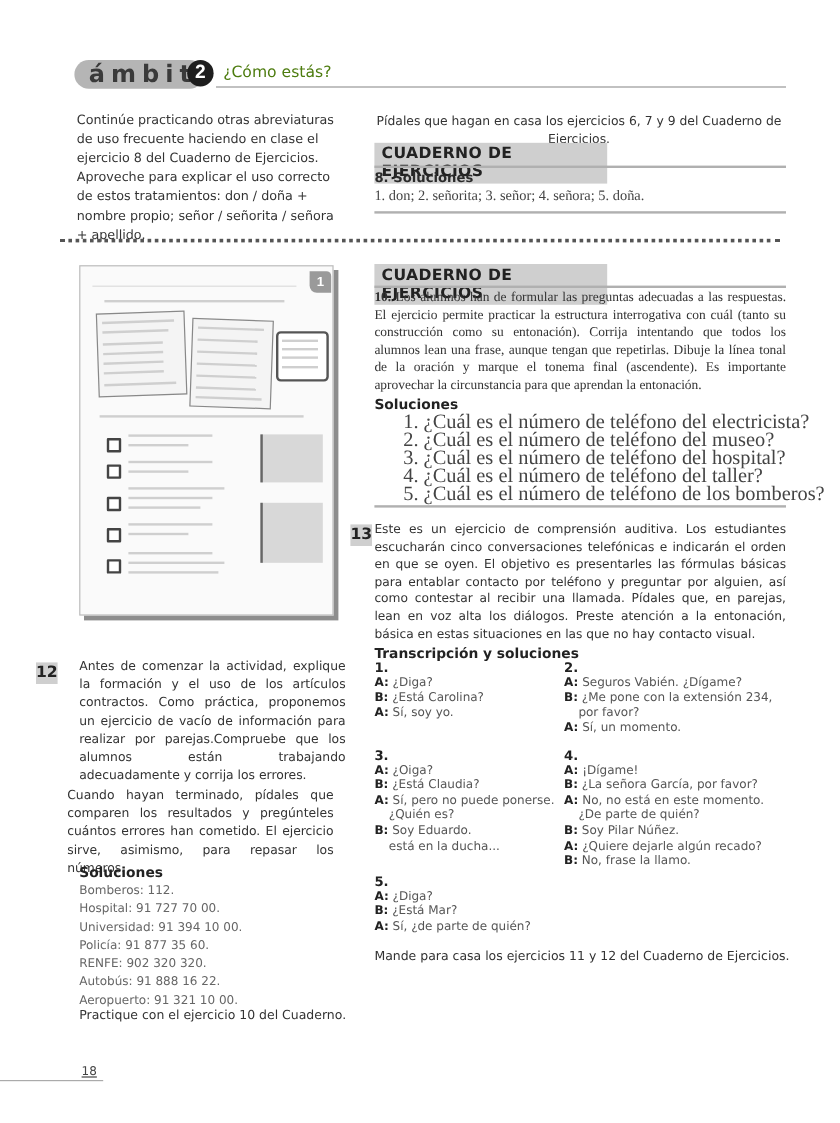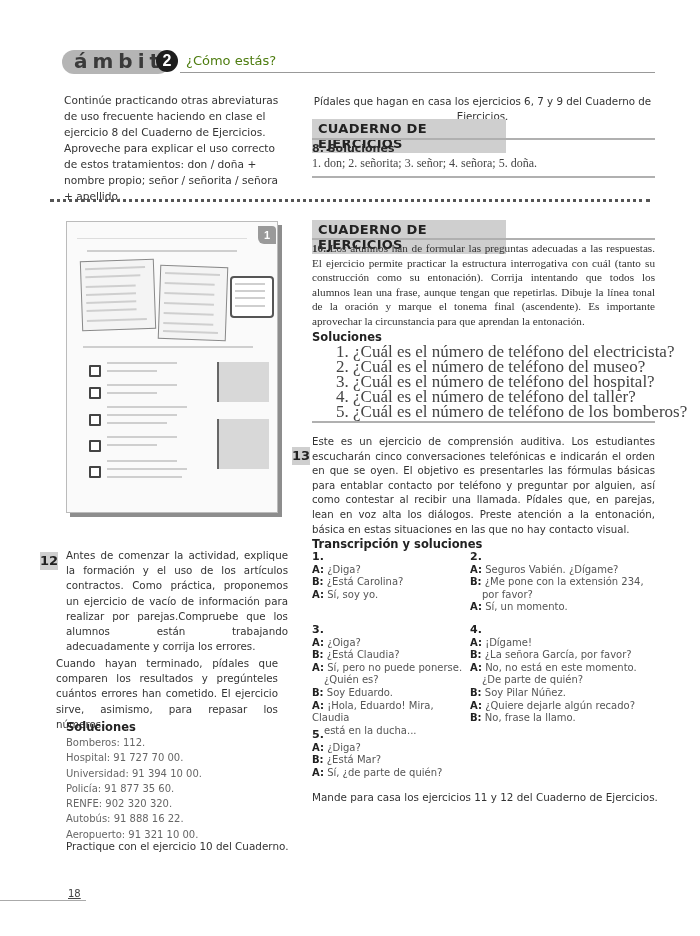--- a/index.html
+++ b/index.html
@@ -32,35 +32,35 @@
   .tgray{position:absolute;background:#d8d8d8;border-left:2px solid #666;}
   
   .cuad2{left:312px;top:220px;width:182px;}
   .cuad2-line{left:312px;top:238px;width:343px;}
   .ex10{left:312px;top:241px;width:343px;font-size:11.2px;line-height:14.6px;color:#333;text-align:justify;}
   .sol-h{font-weight:bold;font-size:11.5px;color:#222;}
   .sol10-h{left:312px;top:330px;}
   .sol10-list{left:312px;top:344px;font-size:17px;line-height:15px;color:#444;margin-left:24px;}
   .sol10-line{left:312px;top:421px;width:343px;}
   .num-badge{width:18px;height:18px;background:#cfcfcf;font-weight:bold;font-size:13px;text-align:center;line-height:18px;color:#222;}
-  .badge13{left:292px;top:437px;margin-top:10px;}
+  .badge13{left:292px;top:437px;}
   .ex13{left:312px;top:435px;width:343px;font-size:10.2px;line-height:14.6px;color:#333;text-align:justify;}
   .trans-h{left:312px;top:537px;}
   .dlg{font-size:10px;line-height:12.6px;color:#555;}
   .dlg .n{font-weight:bold;color:#222;font-size:11px;}
   .dlg .sp{font-weight:bold;color:#222;}
   .dlg .ind{padding-left:12px;}
   .d1{left:312px;top:551px;width:150px;}
   .d2{left:470px;top:551px;width:180px;}
   .d3{left:312px;top:624px;width:155px;}
   .d4{left:470px;top:624px;width:185px;}
   .d5{left:312px;top:729px;width:200px;}
   .mande{left:312px;top:791px;font-size:10.4px;color:#333;}
   
-  .badge12{left:40px;top:552px;}
+  .badge12{left:30px;top:552px;}
   .ex12{left:66px;top:548px;width:222px;font-size:10.3px;line-height:15.2px;color:#333;text-align:justify;}
   .ex12b{left:56px;top:656px;width:222px;font-size:10.3px;line-height:15.2px;color:#333;text-align:justify;}
   .sol12-h{left:66px;top:720px;}
   .sol12-list{left:66px;top:735px;font-size:10px;line-height:15.3px;color:#666;}
   .pract{left:66px;top:840px;font-size:10.4px;color:#333;}
   .foot-line{left:0;top:900px;width:86px;height:1px;background:#aaa;}
   .page-num{left:68px;top:888px;font-size:10px;color:#444;text-decoration:underline;}
   p{margin:0;}
 </style>
 </head>
@@ -164,21 +164,20 @@
   <div class="ind"><span>por favor?</span></div>
   <div><span class="sp">A:</span> <span>Sí, un momento.</span></div>
 </div>
 <div class="abs dlg d3 sans">
   <div class="n">3.</div>
   <div><span class="sp">A:</span> <span>¿Oiga?</span></div>
   <div><span class="sp">B:</span> <span>¿Está Claudia?</span></div>
   <div><span class="sp">A:</span> <span>Sí, pero no puede ponerse.</span></div>
   <div class="ind"><span>¿Quién es?</span></div>
   <div><span class="sp">B:</span> <span>Soy Eduardo.</span></div>
-  <div><span class="sp">A:</span> <span>¡Hola, Eduardo! Mira, Claudia</span></div>
   <div class="ind"><span>está en la ducha...</span></div>
 </div>
 <div class="abs dlg d4 sans">
   <div class="n">4.</div>
   <div><span class="sp">A:</span> <span>¡Dígame!</span></div>
   <div><span class="sp">B:</span> <span>¿La señora García, por favor?</span></div>
   <div><span class="sp">A:</span> <span>No, no está en este momento.</span></div>
   <div class="ind"><span>¿De parte de quién?</span></div>
   <div><span class="sp">B:</span> <span>Soy Pilar Núñez.</span></div>
   <div><span class="sp">A:</span> <span>¿Quiere dejarle algún recado?</span></div>

